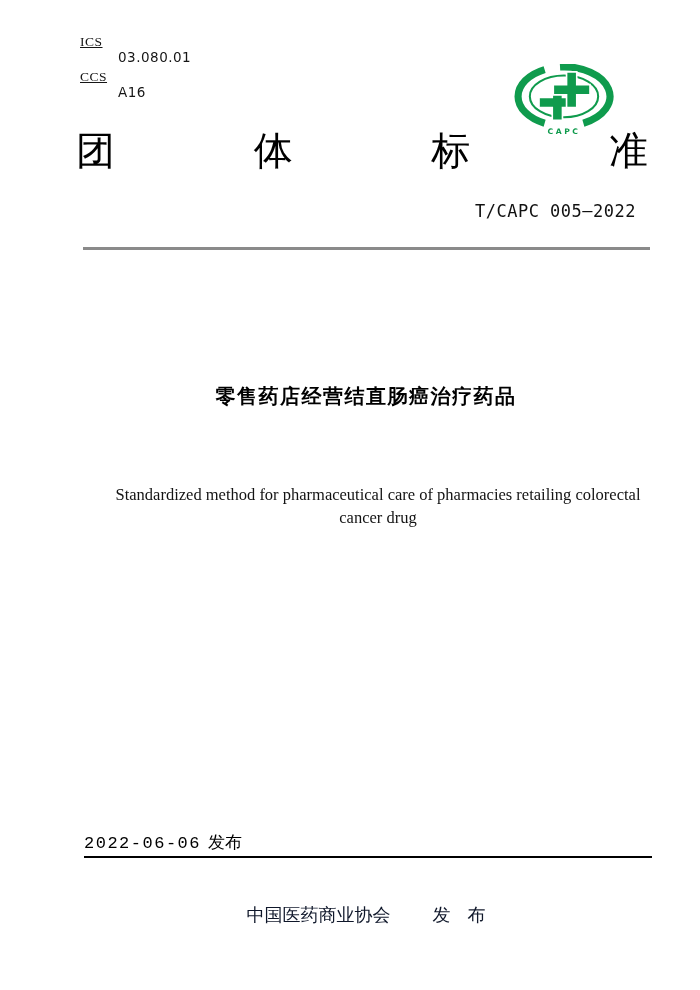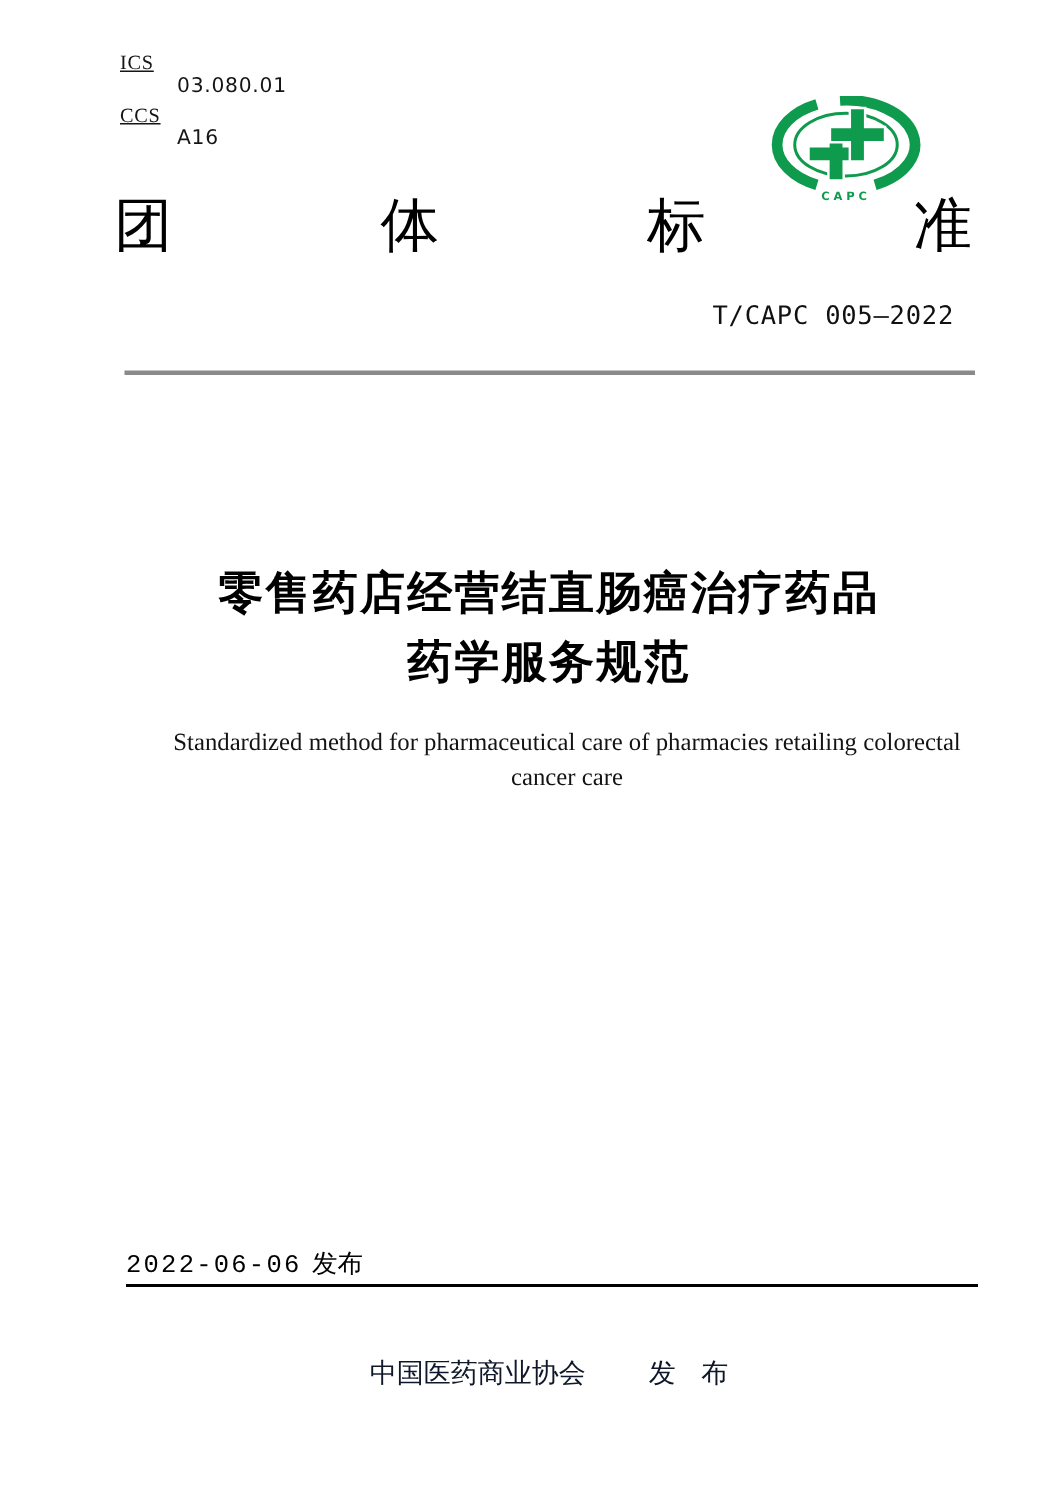--- a/index.html
+++ b/index.html
@@ -42,21 +42,21 @@
     position: absolute; right: 64px; top: 201px;
     font-family: "DejaVu Sans Mono", monospace;
     font-size: 17px; letter-spacing: 0.5px; color: #111;
   }
 
   .rule-top { position: absolute; left: 83px; top: 247px; width: 567px; height: 3px; background: #8a8a8a; }
 
   
   .title-cn {
     position: absolute; left: 66px; width: 600px; top: 373px;
-    text-align: center; font-size: 30px; font-weight: bold;
+    text-align: center; font-size: 20px; font-weight: bold;
     letter-spacing: 1.5px; line-height: 46px; color: #000;
   }
 
   
   .title-en {
     position: absolute; left: 62px; width: 632px; top: 483px;
     text-align: center;
     font-family: "Liberation Serif", serif;
     font-size: 16.5px; line-height: 23px; color: #131313;
   }
@@ -113,26 +113,25 @@
     <span>标</span>
     <span>准</span>
   </div>
 
   <div class="std-no">T/CAPC 005—2022</div>
 
   <div class="rule-top"></div>
 
   <div class="title-cn">
     <div>零售药店经营结直肠癌治疗药品</div>
-    <div>药学服务规范</div>
   </div>
 
   <div class="title-en">
     <div>Standardized method for pharmaceutical care of pharmacies retailing colorectal</div>
-    <div>cancer care</div>
+    <div>cancer drug</div>
   </div>
 
   <div class="dates-row">
     <div>
       <span class="date-num">2022-06-06</span><span class="date-cn">发布</span>
     </div>
   </div>
 
   <div class="rule-bottom"></div>
 

